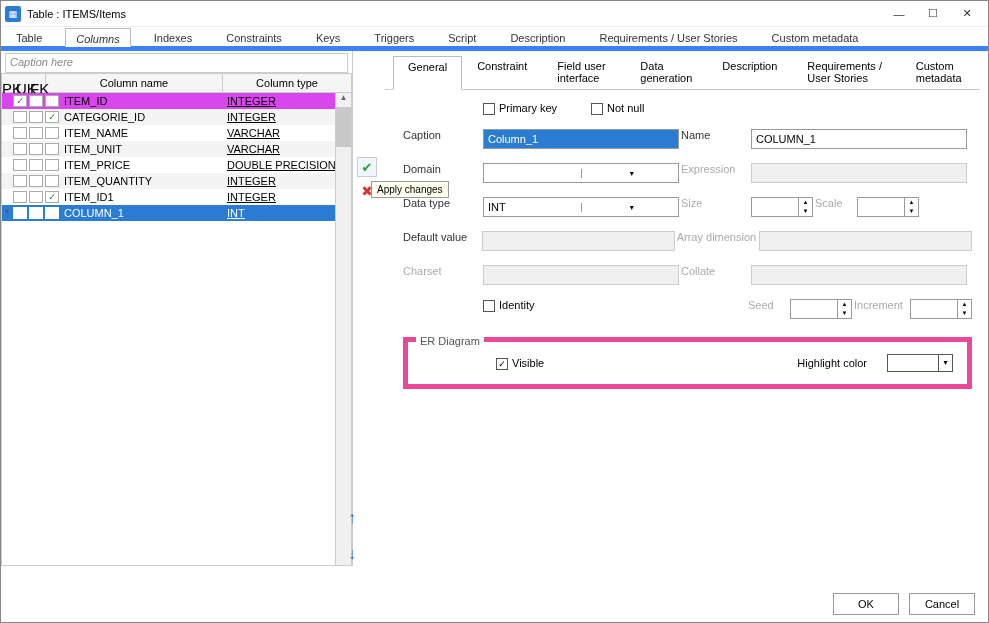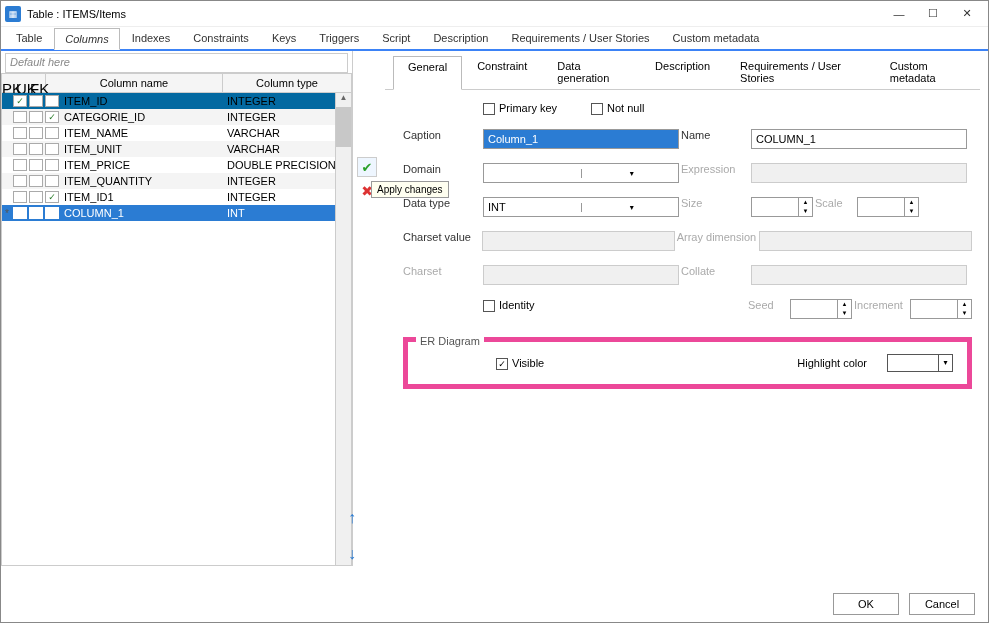--- a/index.html
+++ b/index.html
@@ -4,44 +4,44 @@
 <style>
 * { box-sizing: border-box; margin: 0; padding: 0; font-family: Arial, sans-serif; font-size: 11px; }
 body { background: #fff; width: 989px; height: 623px; border: 1px solid #888; overflow: hidden; }
 
 .titlebar { display: flex; align-items: center; height: 26px; padding: 0 4px; border-bottom: 1px solid #eee; }
 .titlebar .icon { width: 16px; height: 16px; background: #2b7cd3; border-radius: 2px; display:flex;align-items:center;justify-content:center; color:#fff; font-size:9px; margin-right: 6px; }
 .titlebar .title { flex: 0 0 auto; }
 .titlebar .spacer { flex: 1; }
 .titlebar .win-btn { width: 34px; height: 22px; display: flex; align-items: center; justify-content: center; color: #333; }
 
-.main-tabs { display: flex; height: 24px; border-bottom: 2px solid #3b82f6; padding: 0 4px; gap:1px; }
+.main-tabs { display: flex; height: 24px; border-bottom: 5px solid #3b82f6; padding: 0 4px; gap:12px; }
 .main-tab { padding: 4px 10px; color: #333; cursor: default; border: 1px solid transparent; }
 .main-tab.active { border: 1px solid #bbb; border-bottom: 1px solid #fff; background: #fff; position: relative; top: 1px; font-style: italic; }
 
 .search { border: 1px solid #ccc; height: 20px; margin: 2px 4px 0 4px; padding: 2px 4px; color: #888; font-style: italic; }
 
 .content { display: flex; height: calc(100% - 26px - 24px - 24px - 32px); }
 .left { width: 352px; display: flex; flex-direction: column; border-right: 1px solid #ccc; }
 .grid-head { display: flex; border: 1px solid #ccc; border-bottom:1px solid #ccc; background: #f5f5f5; height:20px; }
 .grid-head .h { border-right: 1px solid #ccc; text-align: center; padding: 3px 0; }
 .grid-head .chk3 { width: 44px; display:flex;}
 .grid-head .chk3 span { width:14px; text-align:center; font-size:15px; padding-top:3px;}
 .grid-head .name { flex: 1; }
 .grid-head .type { width: 128px; }
 
 .grid-body { flex: 1; overflow: hidden; border: 1px solid #ccc; border-top:none; position: relative; }
 .row { display: flex; height: 16px; align-items: center; }
 .row .marker { width:10px; font-size:10px; color:#555; text-align:center;}
 .row .chk { width: 14px; height: 12px; border: 1px solid #aaa; margin: 0 1px; background:#fff; display:flex; align-items:center; justify-content:center;}
 .row .chk.checked::after{content:"✓"; font-size:9px; color:#2a7c2a;}
 .row .name { flex: 1; padding-left: 4px; }
-.row .type { width: 128px; padding-left: 4px; }
+.row .type { width: 128px; padding-left: 4px; text-decoration: underline; }
 .row.alt { background: #f4f4f4; }
-.row.green { background: #0369a1; }
+.row.green { background: #d946ef; }
 .row.selected { background: #2b7cd3; color: #fff; }
 .row.selected .chk { border-color:#fff; }
 
 .vscroll { position: absolute; right: 0; top: 0; width: 16px; height: 100%; background: #f0f0f0; border-left: 1px solid #ccc; }
 .vscroll .thumb { background: #c8c8c8; width: 100%; height: 40px; }
 .vscroll .arr { height:14px; text-align:center; font-size:8px; color:#666;}
 
 .middle { width: 28px; display: flex; flex-direction: column; align-items: center; padding-top: 106px; gap: 6px; position:relative; }
 .action-btn { width: 20px; height: 20px; border: 1px solid #ccc; display:flex; align-items:center; justify-content:center; background:#eef6ff; font-size:13px;}
 .tooltip { position: absolute; left: 18px; top: 130px; background: #fffff0; border: 1px solid #999; padding: 2px 5px; font-size: 10px; white-space: nowrap; }
@@ -101,21 +101,21 @@
     <div class="main-tab">Keys</div>
     <div class="main-tab">Triggers</div>
     <div class="main-tab">Script</div>
     <div class="main-tab">Description</div>
     <div class="main-tab">Requirements / User Stories</div>
     <div class="main-tab">Custom metadata</div>
   </div>
 
 <div class="content">
   <div class="left">
-    <div class="search">Default here</div>
+    <div class="search">Caption here</div>
     <div class="grid-head">
       <div class="chk3 h" style="border-right:1px solid #ccc;">
         <span>PK</span>
         <span>UK</span>
         <span>FK</span>
       </div>
       <div class="h name">Column name</div>
       <div class="h type" style="border-right:none">Column type</div>
     </div>
     <div class="grid-body" id="grid-body">
@@ -193,20 +193,21 @@
   <div class="middle">
     <div class="action-btn" style="color:#2aa02a;">✔</div>
     <div style="color:#d33; font-size:14px;">✖</div>
     <div class="tooltip">Apply changes</div>
   </div>
 
   <div class="right">
     <div class="sub-tabs" id="sub-tabs">
         <div class="sub-tab active">General</div>
         <div class="sub-tab">Constraint</div>
+        <div class="sub-tab">Field user interface</div>
         <div class="sub-tab">Data generation</div>
         <div class="sub-tab">Description</div>
         <div class="sub-tab">Requirements / User Stories</div>
         <div class="sub-tab">Custom metadata</div>
       </div>
     <div class="form">
 
       <div class="row-f">
         <span style="width:78px"></span>
         <span><span class="cb"></span><span>Primary key</span></span>
@@ -249,21 +250,21 @@
         <div class="spin">
             <div class="sv"></div>
             <div class="sb">
               <div>▲</div>
               <div>▼</div>
             </div>
           </div>
       </div>
 
       <div class="row-f">
-        <label>Charset value</label>
+        <label>Default value</label>
         <div class="disabled-input" style="width:196px"></div>
         <label class="dis" style="width:82px">Array dimension</label>
         <div class="disabled-input" style="width:216px"></div>
       </div>
 
       <div class="row-f">
         <label class="dis">Charset</label>
         <div class="disabled-input" style="width:196px"></div>
         <label class="dis" style="width:68px">Collate</label>
         <div class="disabled-input" style="width:216px"></div>

